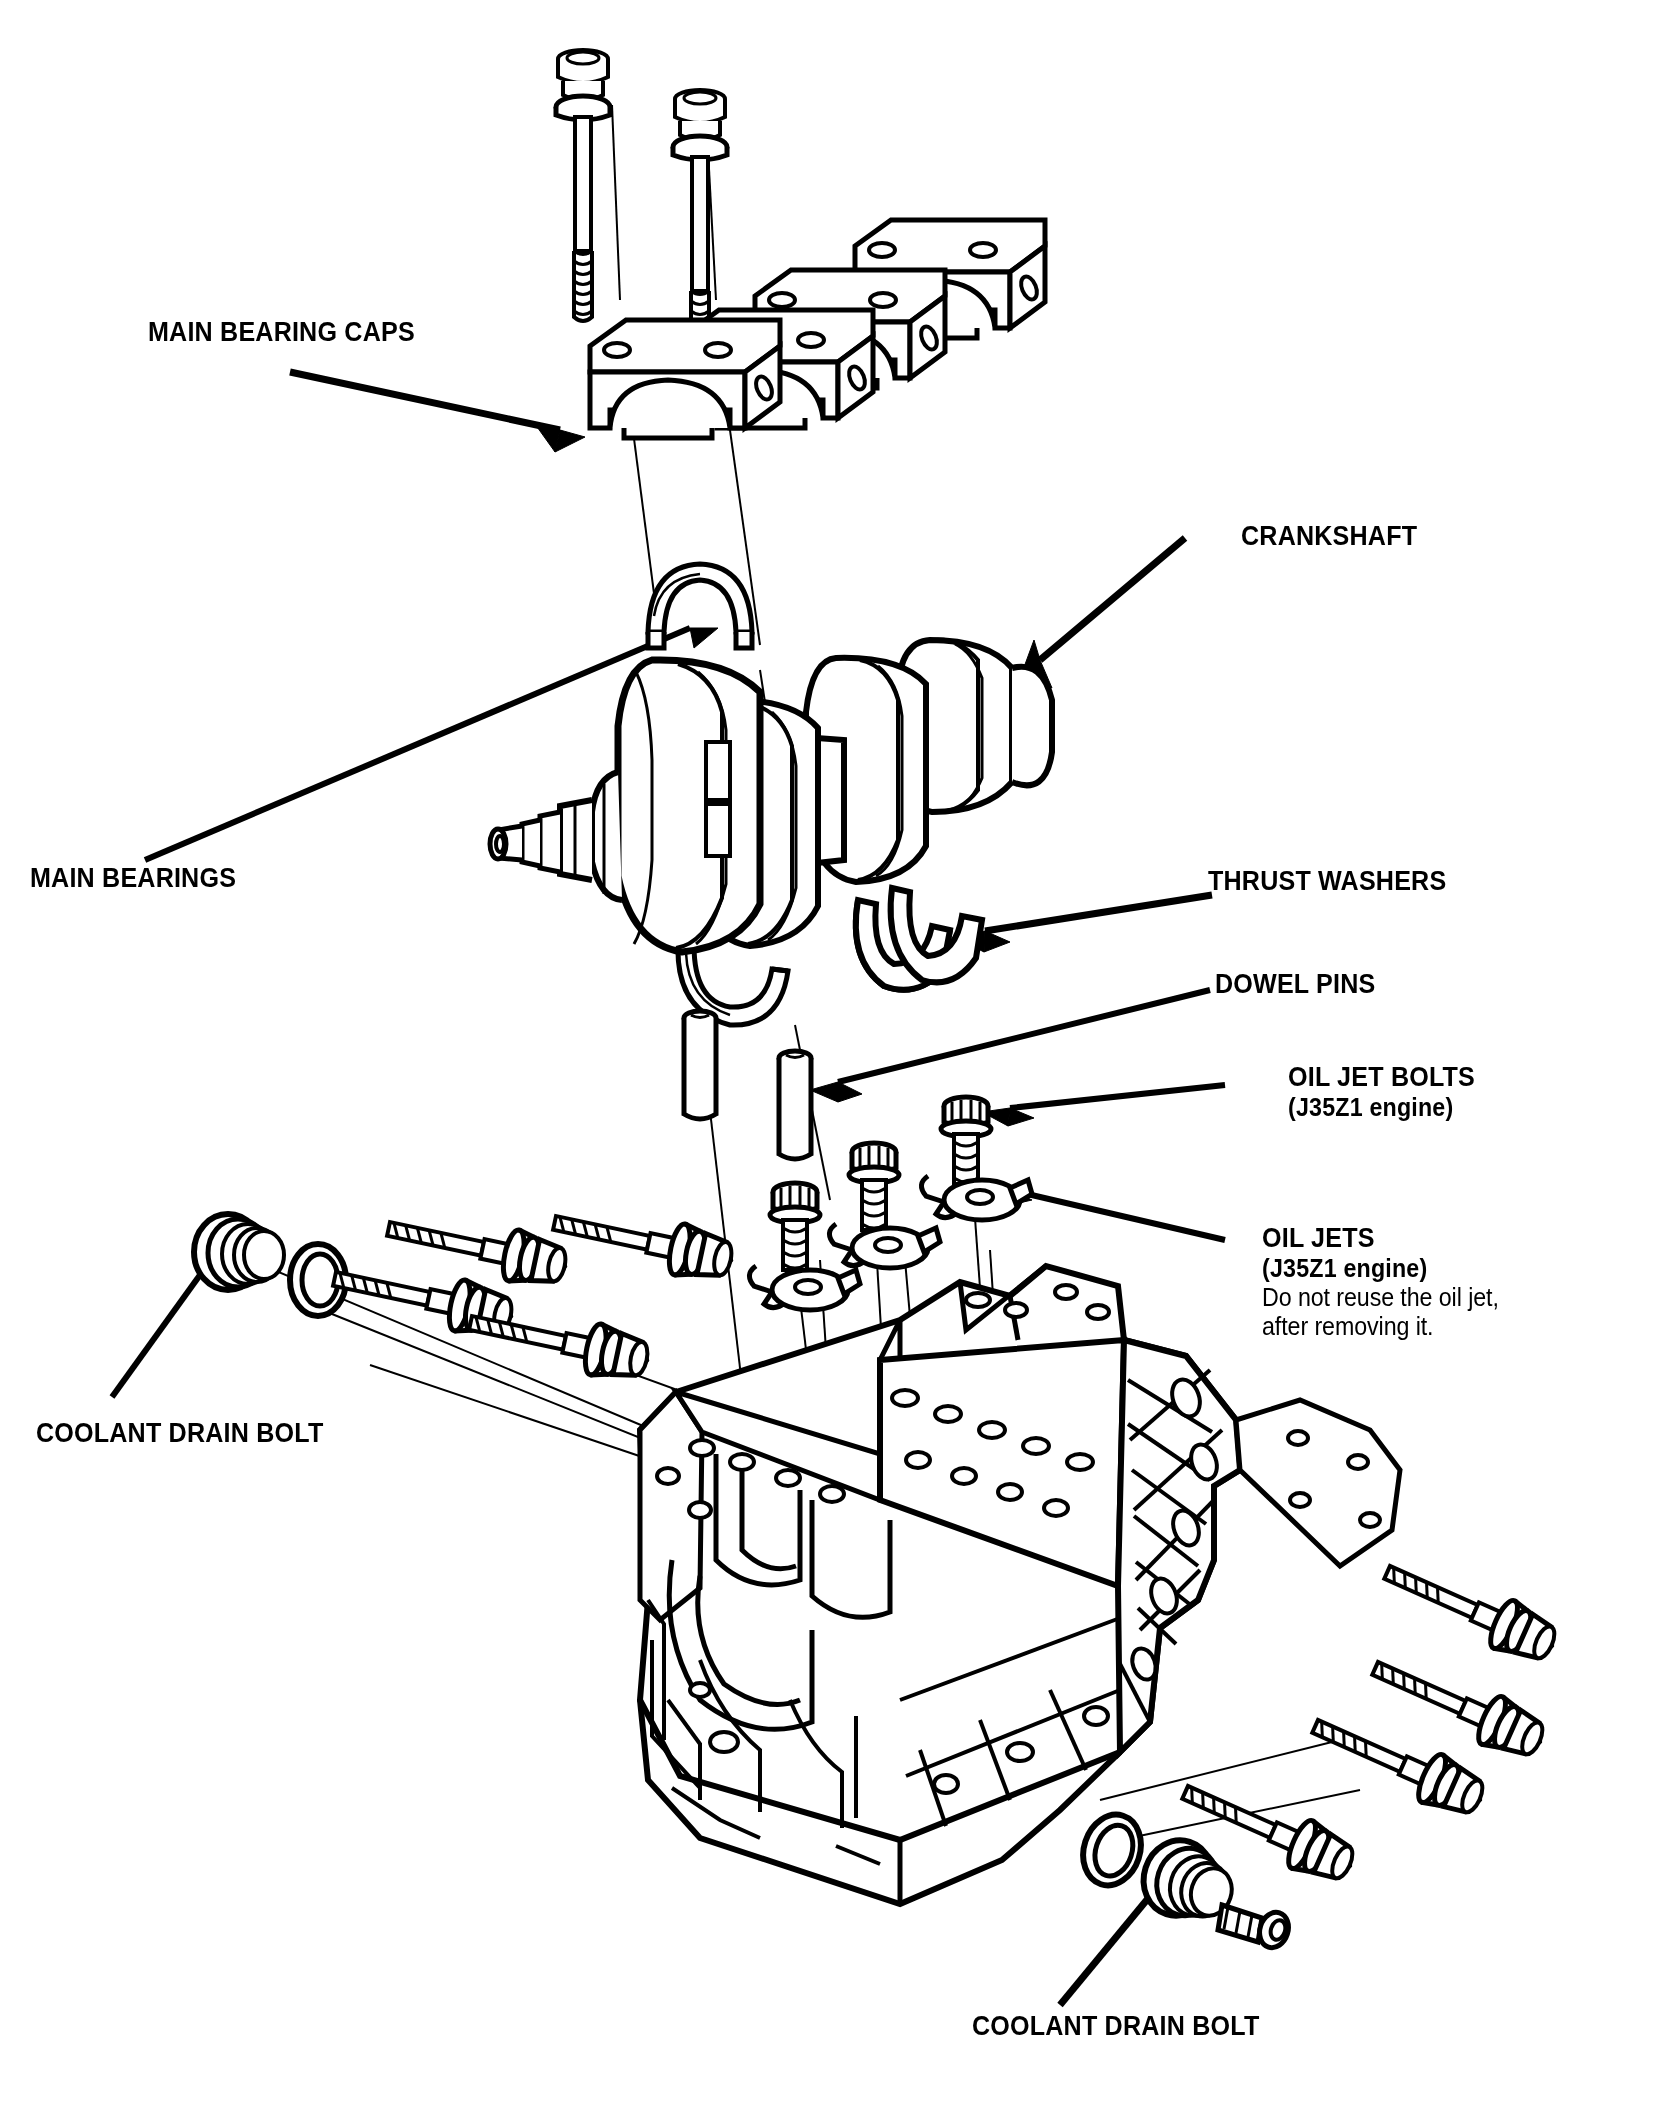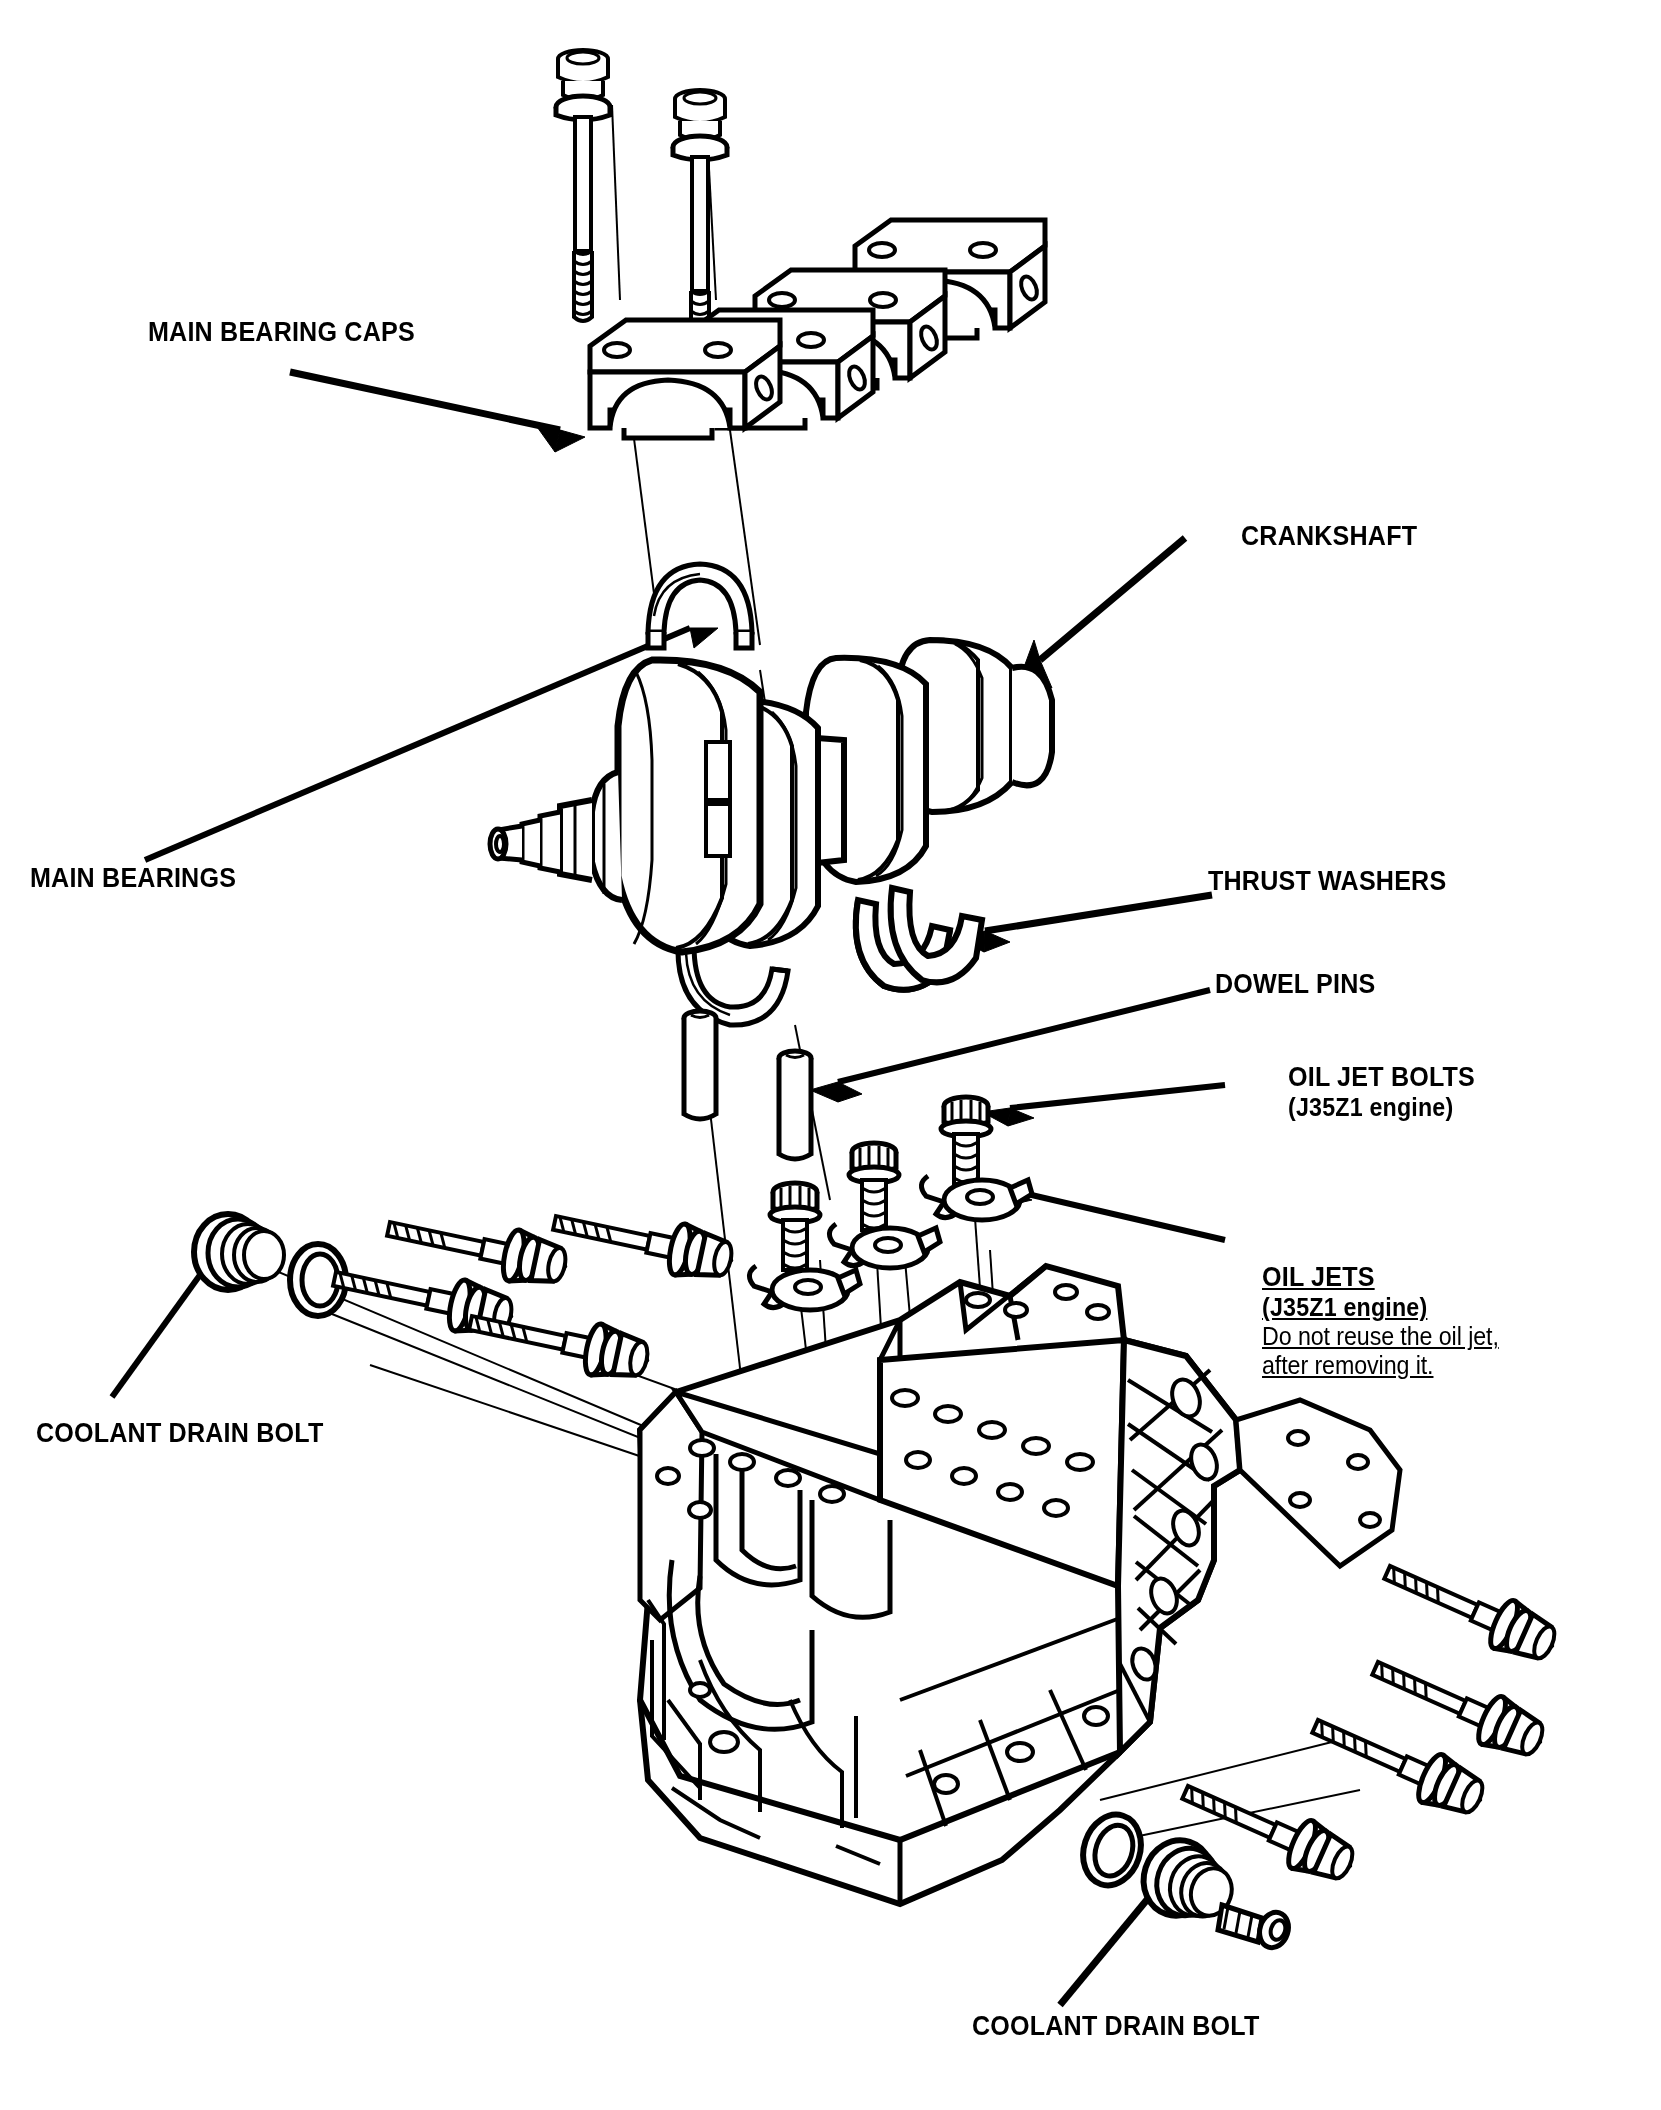--- a/index.html
+++ b/index.html
@@ -508,21 +508,21 @@
 
   <div class="lbl" style="left:1208px; top:866px;">THRUST WASHERS</div>
 
   <div class="lbl" style="left:1215px; top:969px;">DOWEL PINS</div>
 
   <div class="lblgroup" style="left:1288px; top:1062px;">
     <span class="lbl">OIL JET BOLTS</span>
     <span class="lbl sub">(J35Z1 engine)</span>
   </div>
 
-  <div class="lblgroup" style="left:1262px; top:1262px;text-decoration:underline;">
+  <div class="lblgroup" style="left:1262px; top:1223px;">
     <span class="lbl">OIL JETS</span>
     <span class="lbl sub">(J35Z1 engine)</span>
     <span class="lbl note">Do not reuse the oil jet,</span>
     <span class="lbl note">after removing it.</span>
   </div>
 
   <div class="lbl" style="left:36px; top:1418px;">COOLANT DRAIN BOLT</div>
 
   <div class="lbl" style="left:972px; top:2011px;">COOLANT DRAIN BOLT</div>
 

